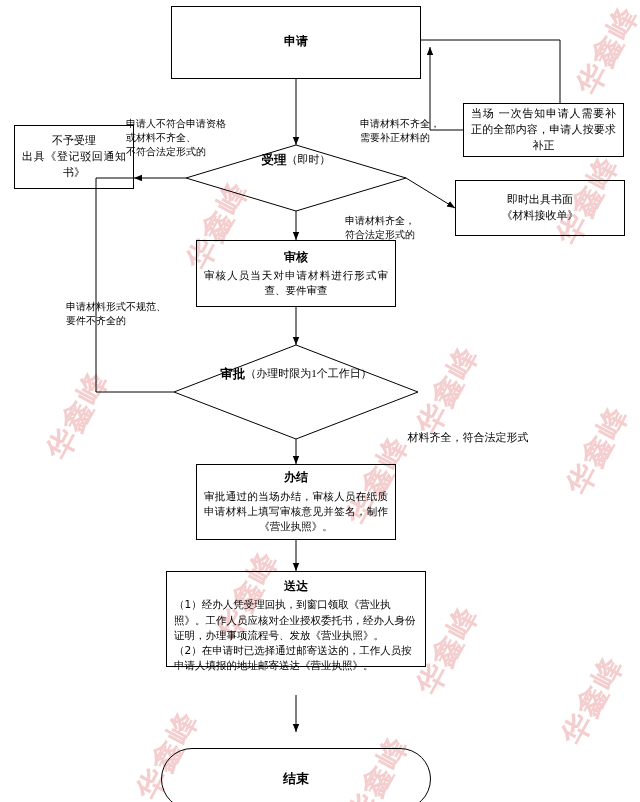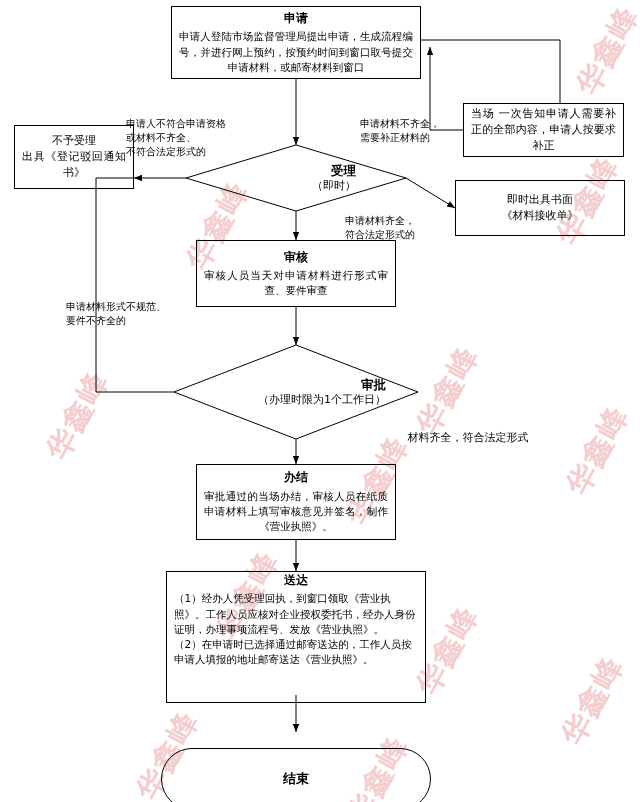--- a/index.html
+++ b/index.html
@@ -51,26 +51,27 @@
   .node .body.left {
     text-align: left;
     text-align-last: left;
   }
   .node.plain .body {
     font-size: 11px;
   }
   .diamond-wrap {
     position: absolute;
     display: flex;
-    flex-direction: column;
-    align-items: flex-end;
+    flex-direction: row;
+    align-items: flex-start;
     justify-content: center;
     text-align: center;
     color: #000000;
     pointer-events: none;
+    font-family: Liberation Serif, serif;
   }
   .diamond-wrap .title {
     font-weight: bold;
     font-size: 12.5px;
     line-height: 1.3;
   }
   .diamond-wrap .sub {
     font-size: 11px;
     line-height: 1.3;
   }
@@ -160,21 +161,20 @@
 
     <line x1="296" y1="439" x2="296" y2="464" stroke="#000" stroke-width="1" marker-end="url(#arrow)"></line>
 
     <line x1="296" y1="540" x2="296" y2="571" stroke="#000" stroke-width="1" marker-end="url(#arrow)"></line>
 
     <line x1="296" y1="695" x2="296" y2="732" stroke="#000" stroke-width="1" marker-end="url(#arrow)"></line>
   </svg>
 
   <div class="node" style="left:171px; top:6px; width:250px; height:73px;">
     <div class="title">申请</div>
-    <div class="body">申请人登陆市场监督管理局提出申请，生成流程编号，并进行网上预约，按预约时间到窗口取号提交申请材料，或邮寄材料到窗口</div>
   </div>
 
   <div class="node plain" style="left:463px; top:103px; width:161px; height:54px;">
     <div class="body">当场 一次告知申请人需要补正的全部内容，申请人按要求补正</div>
   </div>
 
   <div class="node plain" style="left:14px; top:125px; width:120px; height:64px;">
     <div class="body" style="white-space:pre-line; text-align-last:center;">不予受理
 出具《登记驳回通知书》</div>
   </div>
@@ -197,21 +197,21 @@
   <div class="diamond-wrap" style="left:206px; top:366px; width:180px; height:52px;">
     <div class="title">审批</div>
     <div class="sub">（办理时限为1个工作日）</div>
   </div>
 
   <div class="node" style="left:196px; top:464px; width:200px; height:76px;">
     <div class="title">办结</div>
     <div class="body">审批通过的当场办结，审核人员在纸质申请材料上填写审核意见并签名，制作《营业执照》。</div>
   </div>
 
-  <div class="node" style="left:166px; top:571px; width:260px; height:132px; align-items:stretch; justify-content:flex-start; ">
+  <div class="node" style="left:166px; top:571px; width:260px; height:96px; align-items:stretch; justify-content:flex-start; padding-top:6px;">
     <div class="title" style="text-align:center;">送达</div>
     <div class="body left" style="white-space:pre-line;">（1）经办人凭受理回执，到窗口领取《营业执照》。工作人员应核对企业授权委托书，经办人身份证明，办理事项流程号、发放《营业执照》。
 （2）在申请时已选择通过邮寄送达的，工作人员按申请人填报的地址邮寄送达《营业执照》。</div>
   </div>
 
   <div class="terminator" style="left:161px; top:748px; width:270px; height:62px;">
     <span>结束</span>
   </div>
 
   <div class="edge-label" style="left:126px; top:105px; width:120px;">申请人不符合申请资格

